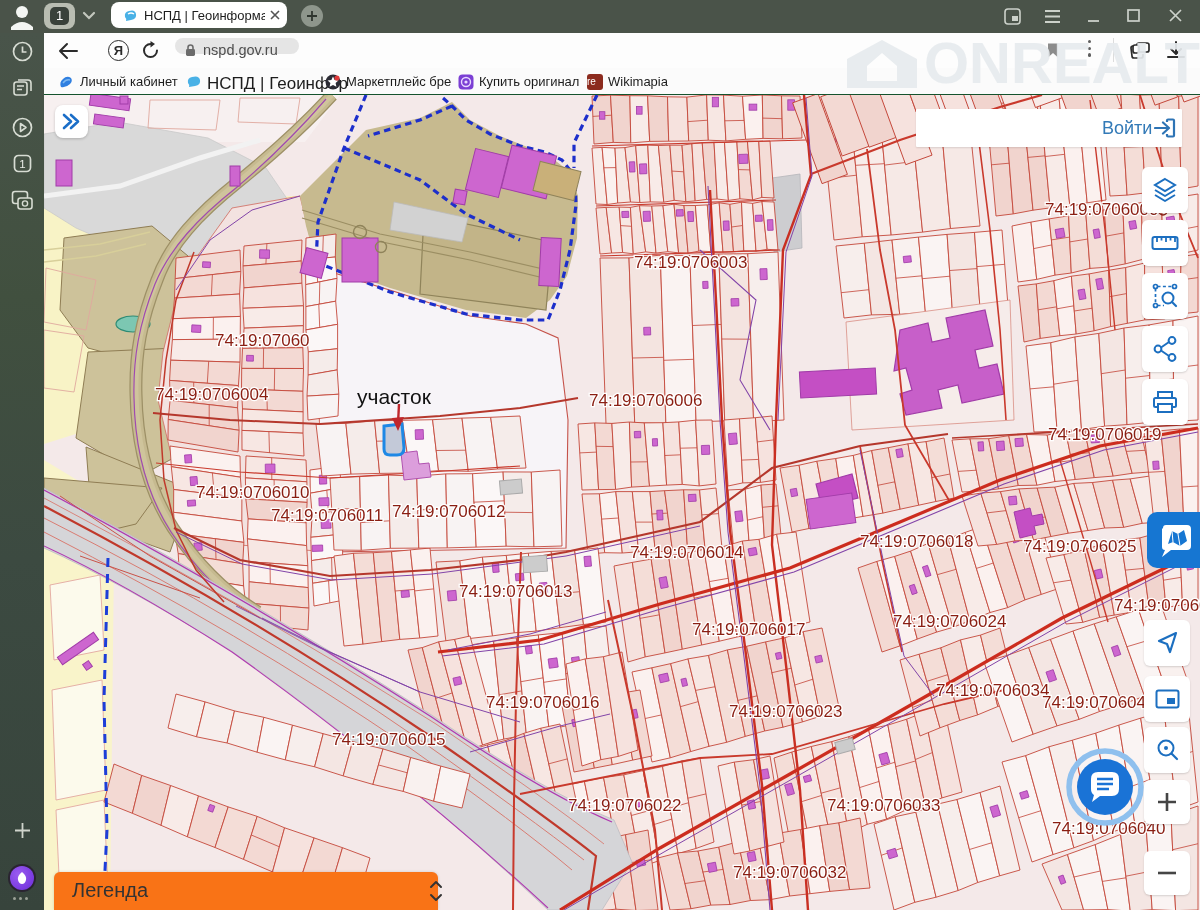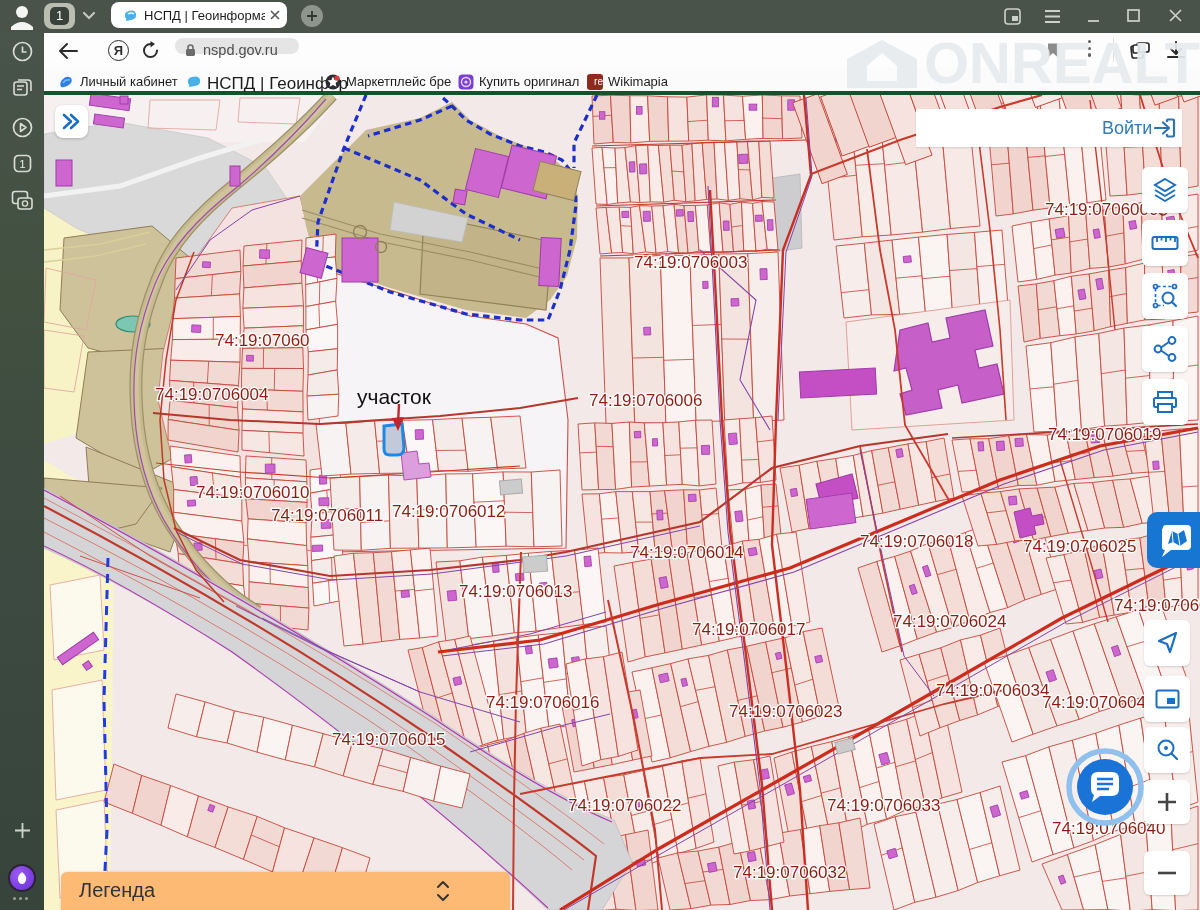--- a/index.html
+++ b/index.html
@@ -879,21 +879,21 @@
   <svg class="abs" style="left:1085px;top:8px" width="23" height="19" viewBox="0 0 23 19">
       <path d="M6,5 L4,5 Q2,5 2,7 L3,15 Q3,17 5,17 L12,17 Q14,17 14,15 L14,13" fill="none" stroke="#2b2b2b" stroke-width="1.7"></path>
       <rect x="8" y="2" width="12" height="9" rx="2" fill="none" stroke="#2b2b2b" stroke-width="1.7"></rect>
       <rect x="4" y="4" width="6" height="8" rx="2" fill="#fff" stroke="#2b2b2b" stroke-width="1.7"></rect>
     </svg>
   <svg class="abs" style="left:1122px;top:8px" width="20" height="19" viewBox="0 0 20 19">
       <path d="M10,1 V12 M5,8 L10,13 L15,8 M2,16 H18" stroke="#2b2b2b" stroke-width="2" fill="none" stroke-linecap="round" stroke-linejoin="round"></path>
     </svg>
 </div>
 
-<div class="abs" style="left:44px;top:68px;width:1156px;height:27px;background:#fbfbfb;border-bottom:4px solid #14532d">
+<div class="abs" style="left:44px;top:68px;width:1156px;height:27px;background:#fbfbfb;border-bottom:1px solid #14532d">
   <svg class="abs" style="left:14px;top:6px" width="16" height="16" viewBox="0 0 16 16">
       <path d="M3,13 Q1,8 5,5 Q9,1 13,4 Q15,7 12,10 Q8,14 3,13 Z" fill="#2f7fe0"></path>
       <path d="M5,9 Q8,5 12,6" stroke="#7db8f0" stroke-width="1.4" fill="none"></path>
     </svg>
   <span class="abs" style="left:36px;top:6px;font-size:13px;color:#1c1c1c">Личный кабинет</span>
   <svg class="abs" style="left:142px;top:6px" width="16" height="16" viewBox="0 0 16 16">
       <path d="M2,9 Q1,4 6,3 Q13,1 14,6 Q15,11 9,12 L3,13 Q4,11 2,9 Z" fill="#49b1e6"></path>
     </svg>
   <span class="abs" style="left:163px;top:6px;font-size:17px;color:#1c1c1c">НСПД | Геоинфор</span>
   <svg class="abs" style="left:281px;top:6px" width="16" height="16" viewBox="0 0 16 16">
@@ -901,21 +901,21 @@
       <path d="M8,2.5 L9.6,6 L13.4,6.4 L10.6,9 L11.4,12.8 L8,10.9 L4.6,12.8 L5.4,9 L2.6,6.4 L6.4,6 Z" fill="#ffffff"></path>
       <circle cx="12" cy="4" r="2.6" fill="#e03a3a"></circle>
     </svg>
   <span class="abs" style="left:302px;top:6px;font-size:13px;color:#1c1c1c">Маркетплейс бре</span>
   <svg class="abs" style="left:414px;top:6px" width="16" height="16" viewBox="0 0 16 16">
       <rect x="0.5" y="0.5" width="15" height="15" rx="4" fill="#7b3fd4"></rect>
       <circle cx="8" cy="8" r="4.5" fill="none" stroke="#e8d9ff" stroke-width="1.4"></circle>
       <circle cx="8" cy="8" r="1.6" fill="#e8d9ff"></circle>
     </svg>
   <span class="abs" style="left:435px;top:6px;font-size:13px;color:#1c1c1c">Купить оригинал</span>
-  <div class="abs" style="left:543px;top:6px;width:16px;height:16px;background:#8c2b1e;border-radius:3px;color:#fff;font-size:10px;text-align:right;line-height:16px">re</div>
+  <div class="abs" style="left:543px;top:6px;width:16px;height:16px;background:#8c2b1e;border-radius:3px;color:#fff;font-size:10px;text-align:left;line-height:16px">re</div>
   <span class="abs" style="left:564px;top:6px;font-size:13px;color:#1c1c1c">Wikimapia</span>
 </div>
 
 <div class="abs" style="left:0;top:33px;width:44px;height:877px;background:linear-gradient(180deg,#49544a 0%,#41503f 30%,#3c4a41 60%,#37443c 100%)">
   <svg class="abs" style="left:12px;top:8px" width="21" height="21" viewBox="0 0 21 21">
       <circle cx="10.5" cy="10.5" r="9" fill="none" stroke="#d7dcd3" stroke-width="1.7"></circle>
       <path d="M10.5,5.5 V11 H14.5" stroke="#d7dcd3" stroke-width="1.7" fill="none"></path>
     </svg>
   <svg class="abs" style="left:12px;top:44px" width="21" height="21" viewBox="0 0 21 21">
       <rect x="2" y="5" width="13" height="13" rx="2.5" fill="none" stroke="#d7dcd3" stroke-width="1.6"></rect>
@@ -1041,21 +1041,21 @@
 
 <div class="abs" style="left:1064px;top:746px;width:82px;height:82px">
   <svg width="82" height="82" viewBox="0 0 82 82">
     <circle cx="41" cy="41" r="36" fill="none" stroke="#8fc0ee" stroke-width="5.5"></circle>
     <circle cx="41" cy="41" r="28" fill="#1a73d6"></circle>
     <path d="M27,33 Q27,26 34,26 L48,26 Q55,26 55,33 L55,43 Q55,50 48,50 L36,50 L28,56 L30,49 Q27,47 27,43 Z" fill="#fff"></path>
     <path d="M33,33 H49 M33,38 H49 M33,43 H45" stroke="#1a73d6" stroke-width="2.6"></path>
   </svg>
 </div>
 
-<div class="abs" style="left:61px;top:872px;width:449px;height:38px;background:#fdba74;border-radius:6px 6px 0 0;box-shadow:0 0 3px rgba(0,0,0,0.15)">
+<div class="abs" style="left:54px;top:872px;width:384px;height:38px;background:#f97316;border-radius:6px 6px 0 0;box-shadow:0 0 3px rgba(0,0,0,0.15)">
   <span class="abs" style="left:18px;top:7px;font-size:20px;color:#333">Легенда</span>
   <svg class="abs" style="left:374px;top:8px" width="16" height="22" viewBox="0 0 16 22">
       <path d="M3,7 L8,2 L13,7 M3,15 L8,20 L13,15" stroke="#333" stroke-width="2" fill="none" stroke-linecap="round" stroke-linejoin="round"></path>
     </svg>
 </div>
 
 <div class="abs" style="left:836px;top:33px;width:364px;height:100px;pointer-events:none;overflow:hidden">
   <svg width="364" height="100" viewBox="0 0 364 100">
     <path d="M11,26 L46,7 L81,26 L81,55 L11,55 Z M46,20 L31,33 L31,48 L61,48 L61,33 Z" fill-rule="evenodd" fill="rgba(230,234,238,0.92)"></path>
     <text x="88" y="50" font-size="58" font-weight="bold" font-family="Liberation Sans" fill="rgba(230,234,238,0.92)">ONREALT</text>

